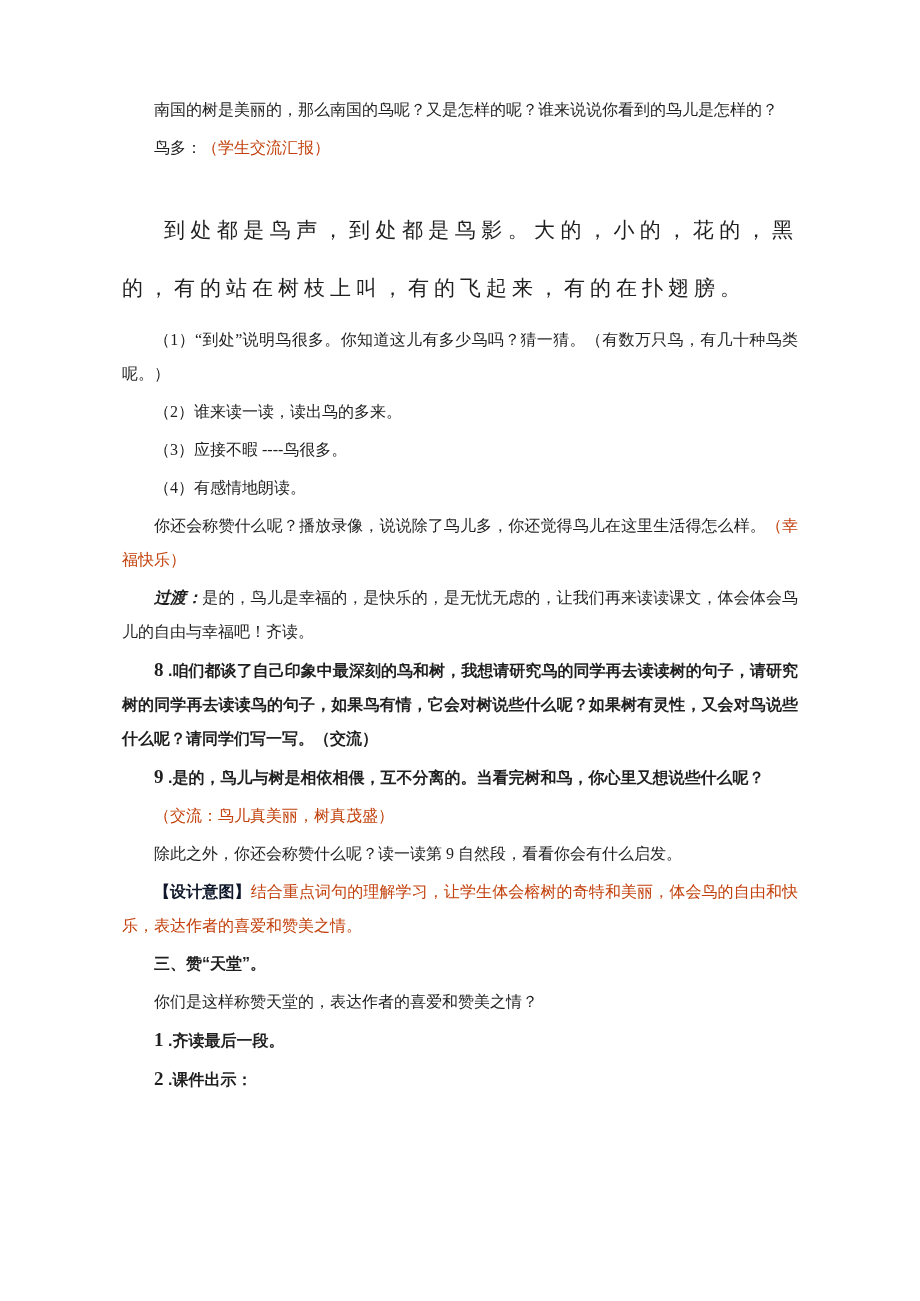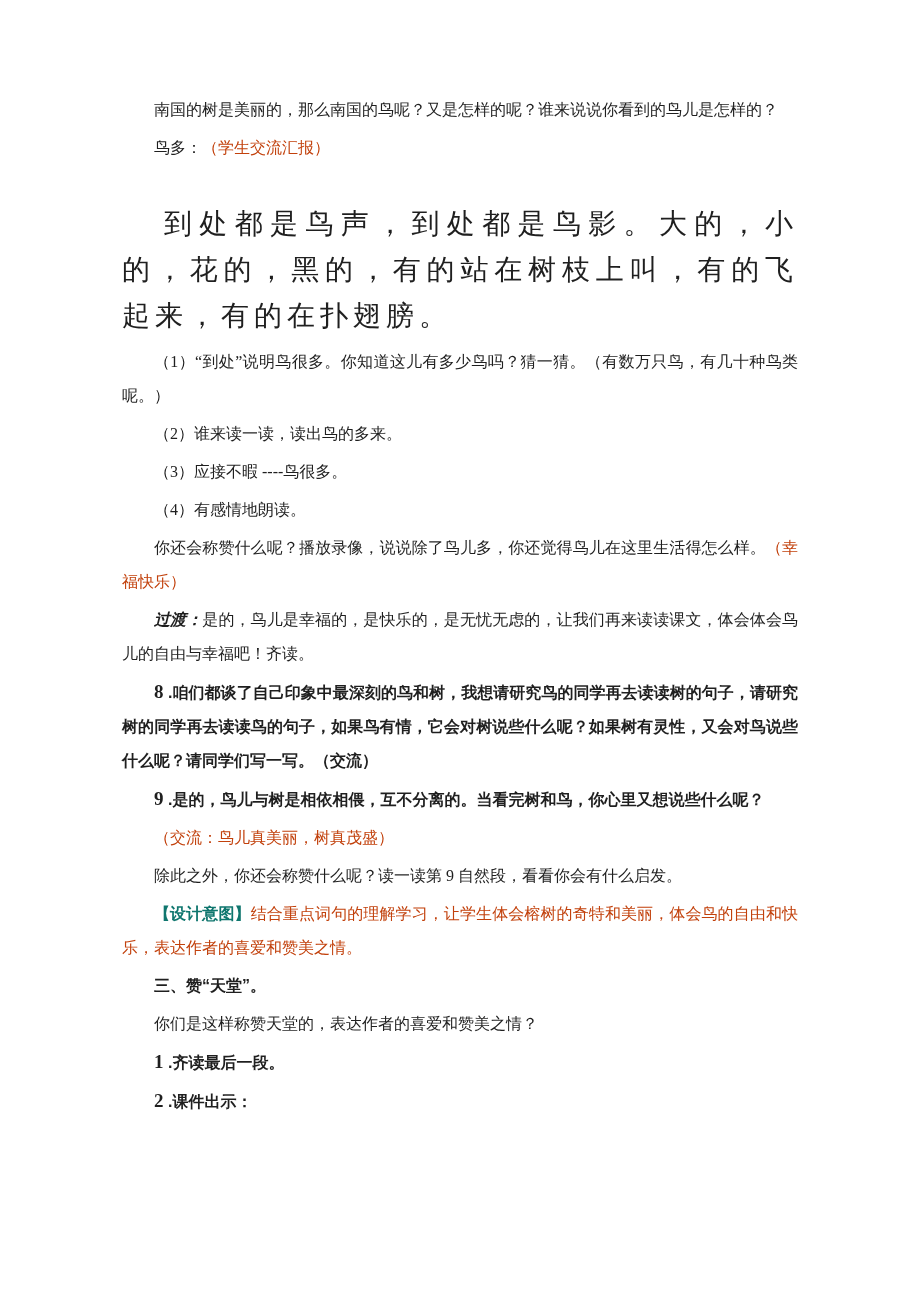--- a/index.html
+++ b/index.html
@@ -19,40 +19,40 @@
     border-radius: 32px;
   }
   p {
     margin: 0 0 4px 0;
     font-size: 16px;
     line-height: 34px;
     text-align: justify;
     text-indent: 32px;
   }
   .quote {
-    font-size: 28px;
-    line-height: 46px;
+    font-size: 21px;
+    line-height: 58px;
     letter-spacing: 5px;
     text-indent: 42px;
     margin: 4px 0 6px 0;
     font-family: "DejaVu Serif", "Liberation Serif", serif;
   }
   .quote.first { margin-top: 36px; }
   .strong {
     font-weight: bold;
     font-family: "Liberation Sans", "DejaVu Sans", sans-serif;
   }
   .label {
     font-weight: bold;
     font-family: "Liberation Sans", "DejaVu Sans", sans-serif;
     font-style: italic;
   }
   .red  { color: #c2410c; }
   .red-strong {
-    color: #0f766e;
+    color: #0f172a;
     font-weight: bold;
     font-family: "Liberation Sans", "DejaVu Sans", sans-serif;
   }
   .num {
     font-family: "Liberation Serif", serif;
     font-size: 19px;
   }
   .gap-top { margin-top: 2px; }
 </style>
 </head>

